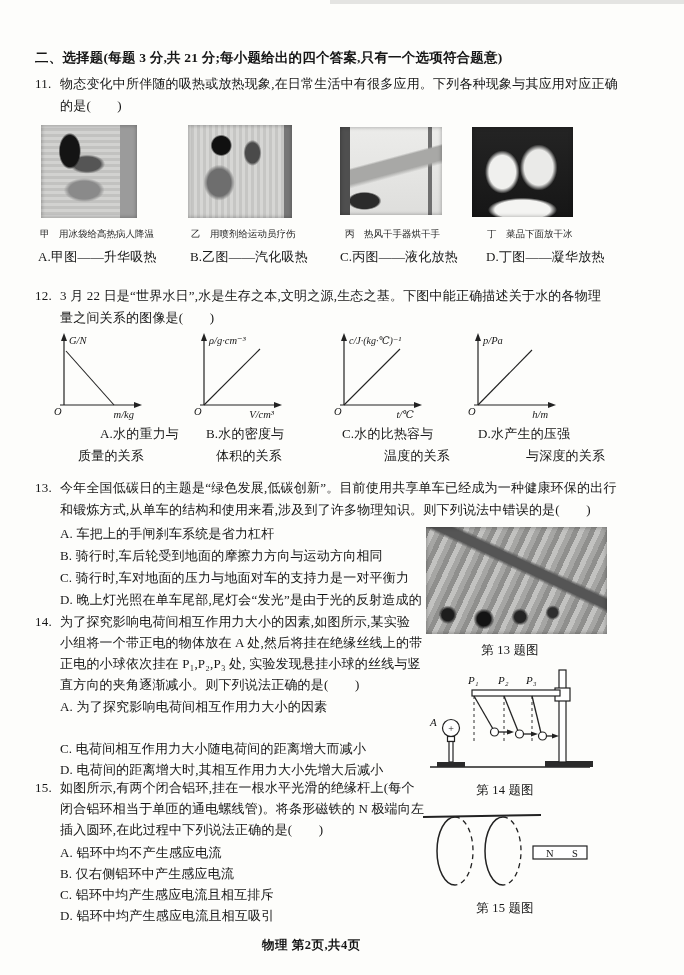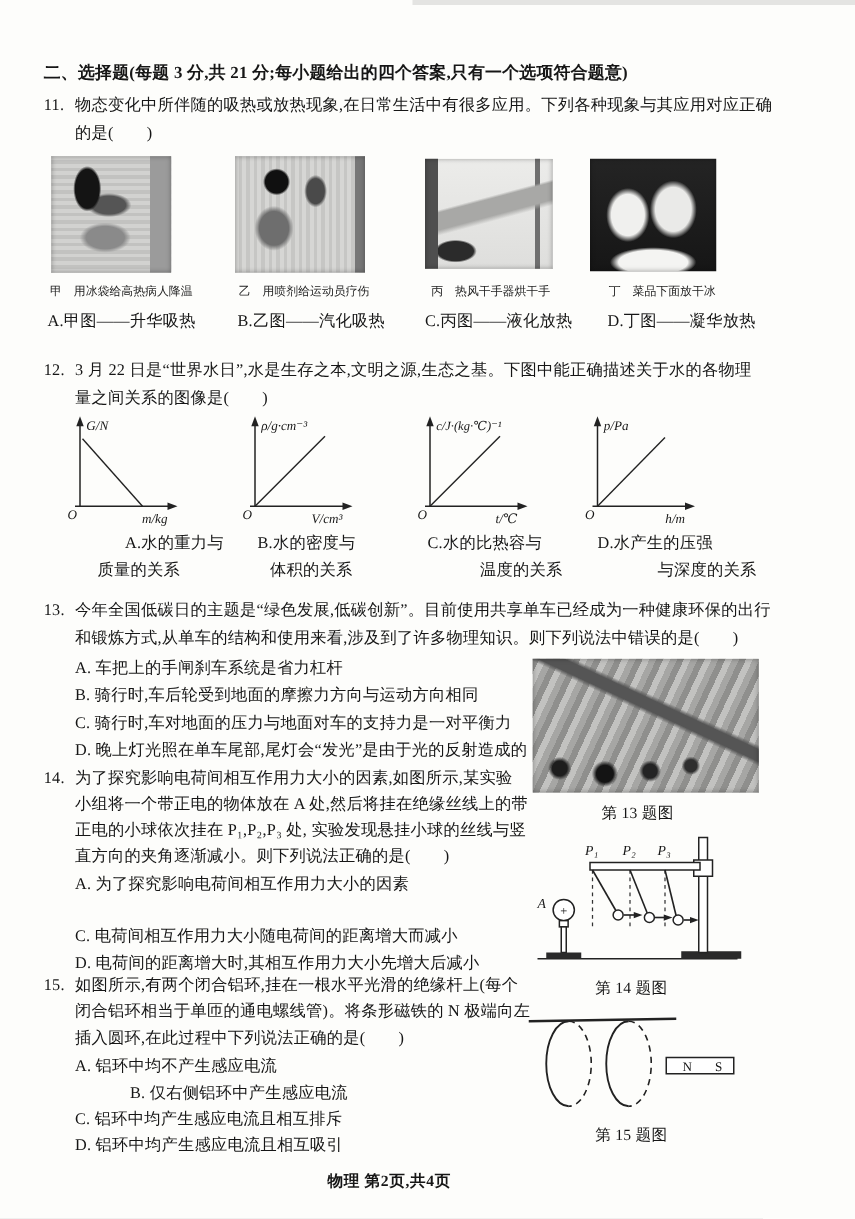--- a/index.html
+++ b/index.html
@@ -205,21 +205,21 @@
     <rect class="fig-rect" x="21" y="77.5" width="4" height="20.5"></rect>
     <rect class="fig-solid" x="9" y="98" width="28" height="5"></rect>
   </svg>
   <div class="t cap center" style="left:425px;top:782px;width:160px;">第 14 题图</div>
 
   <div class="t" style="left:35px;top:780px;">15.</div>
   <div class="t" style="left:60px;top:780px;">如图所示,有两个闭合铝环,挂在一根水平光滑的绝缘杆上(每个</div>
   <div class="t" style="left:60px;top:801px;">闭合铝环相当于单匝的通电螺线管)。将条形磁铁的 N 极端向左</div>
   <div class="t" style="left:60px;top:822px;">插入圆环,在此过程中下列说法正确的是(　　)</div>
   <div class="t" style="left:60px;top:845px;">A. 铝环中均不产生感应电流</div>
-  <div class="t" style="left:60px;top:866px;margin-left:44px;">B. 仅右侧铝环中产生感应电流</div>
+  <div class="t" style="left:60px;top:866px;">B. 仅右侧铝环中产生感应电流</div>
   <div class="t" style="left:60px;top:887px;">C. 铝环中均产生感应电流且相互排斥</div>
   <div class="t" style="left:60px;top:908px;">D. 铝环中均产生感应电流且相互吸引</div>
 
   <svg style="left:420px;top:808px;" width="180" height="88">
     <line x1="3" y1="9" x2="121" y2="7" stroke="#222" stroke-width="2"></line>
     <path class="ring" d="M35 9 A18 34 0 0 0 35 77"></path>
     <path class="ring-dash" d="M35 9 A18 34 0 0 1 35 77"></path>
     <path class="ring" d="M83 9 A18 34 0 0 0 83 77"></path>
     <path class="ring-dash" d="M83 9 A18 34 0 0 1 83 77"></path>
     <rect class="fig-rect" x="113" y="38" width="54" height="13"></rect>

